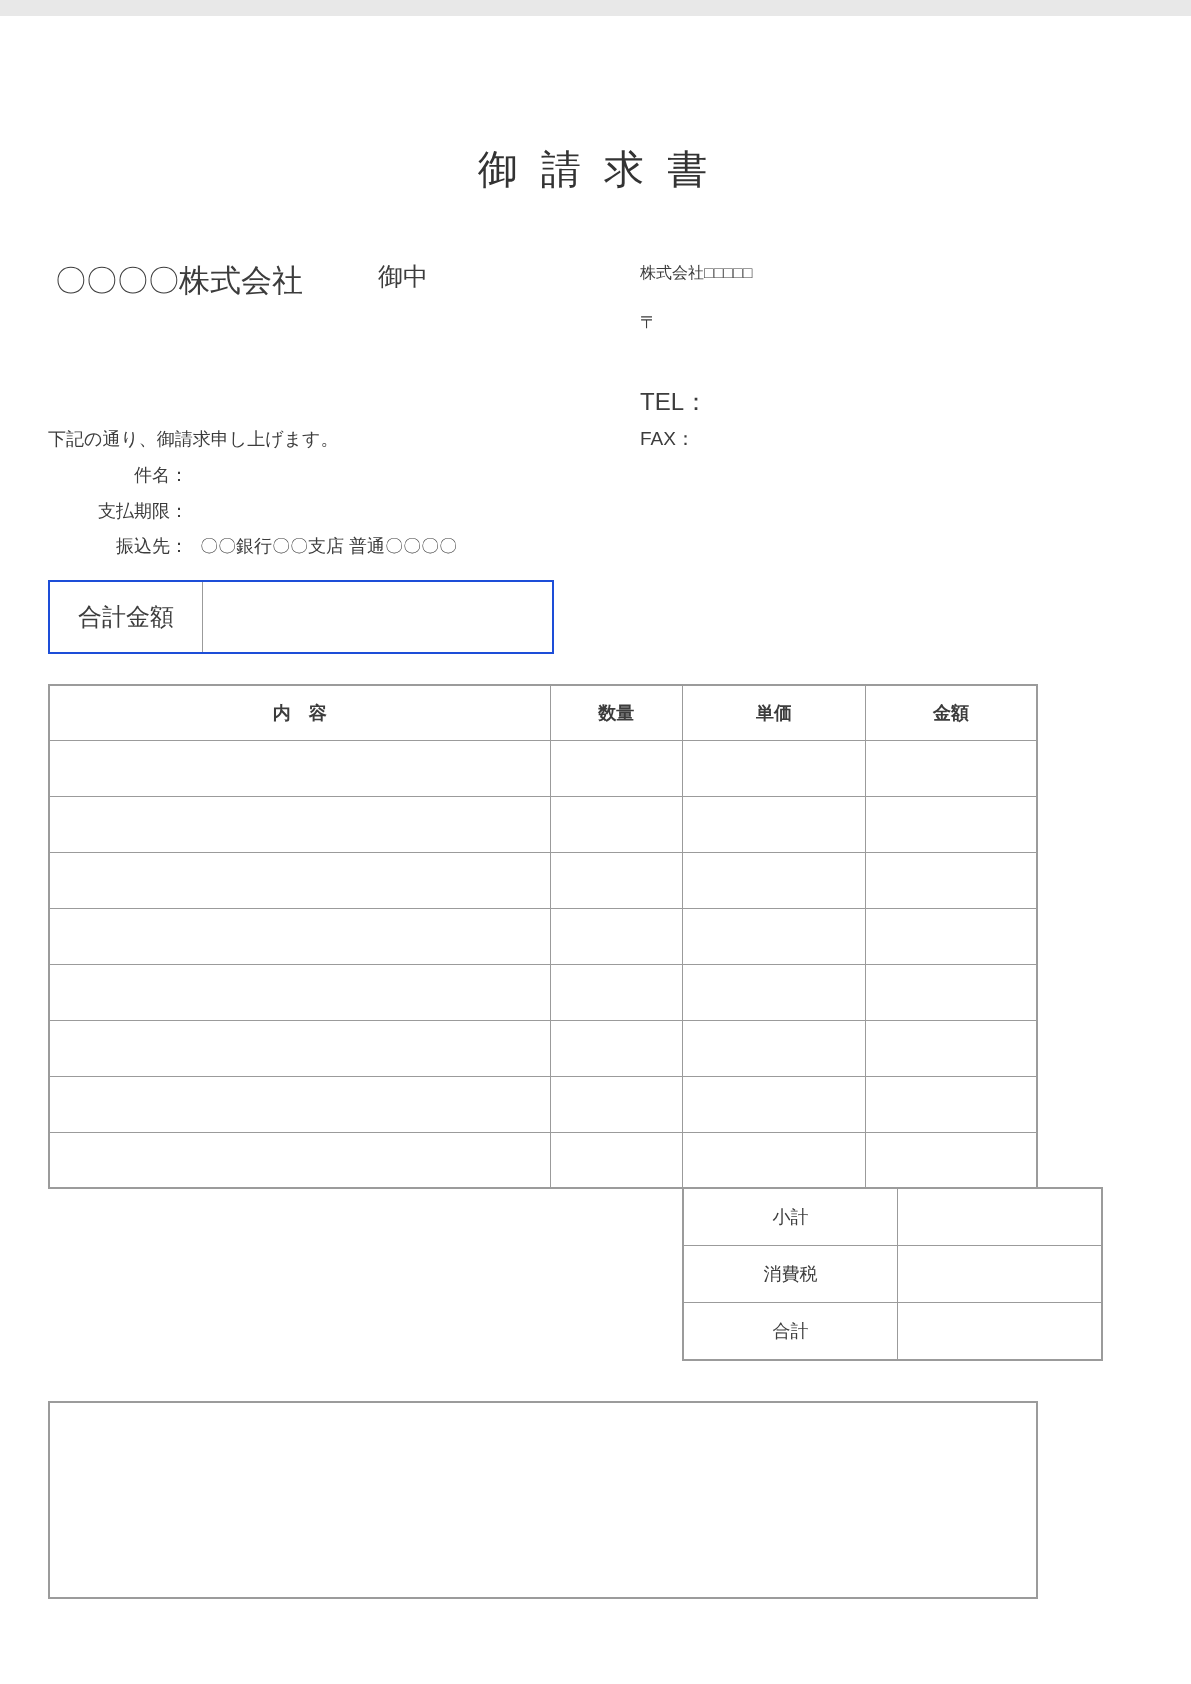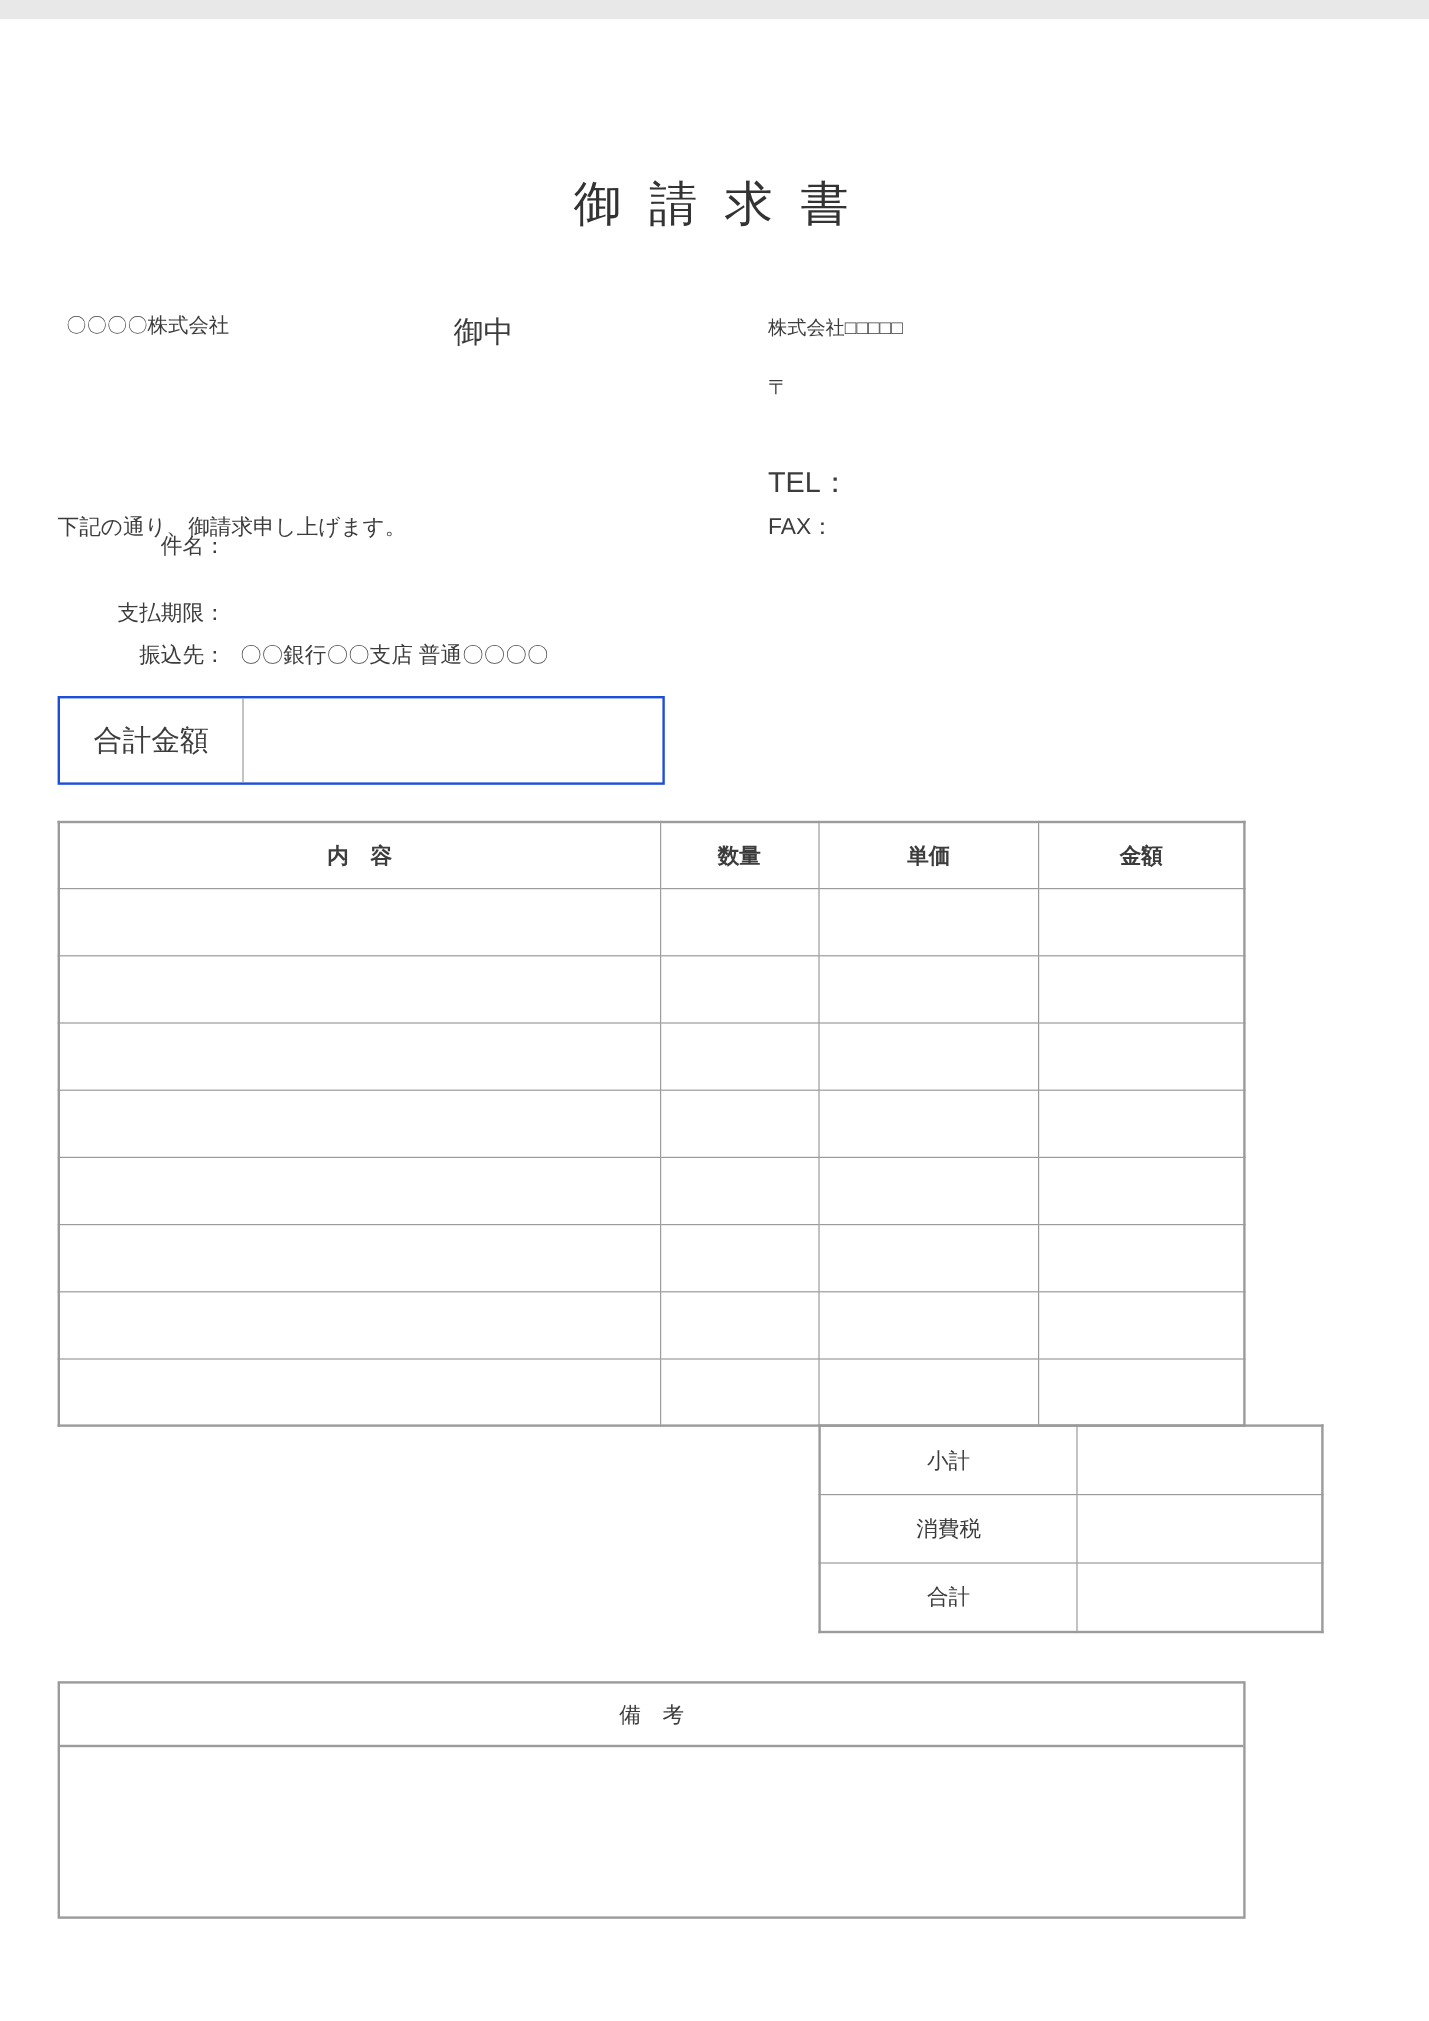--- a/index.html
+++ b/index.html
@@ -16,31 +16,31 @@
 
   
   .title{
     top:126px;left:0;width:100%;
     text-align:center;
     font-size:40px;font-weight:400;
     letter-spacing:6px;color:#333333;
   }
 
   
-  .recipient-name{top:244px;left:55px;font-size:17px;}
+  .recipient-name{top:244px;left:55px;font-size:31px;}
   .recipient-honorific{top:244px;left:378px;font-size:25px;}
   .sender-company{top:247px;left:640px;font-size:16px;}
   .sender-postal{top:295px;left:640px;font-size:17px;}
   .sender-tel{top:370px;left:640px;font-size:24px;}
   .sender-fax{top:410px;left:640px;font-size:19px;}
 
   .intro{top:411px;left:48px;font-size:18px;}
 
   .meta-label{left:48px;width:140px;text-align:right;font-size:18px;}
-  .meta-subject{top:427px;}
+  .meta-subject{top:447px;}
   .meta-due{top:483px;}
   .meta-bank{top:518px;}
   .meta-bank-value{top:518px;left:200px;font-size:18px;}
 
   
   .total-box{
     top:564px;left:48px;width:506px;height:74px;
     border:2px solid #1d4ed8;
     box-sizing:border-box;
     display:flex;
@@ -203,17 +203,16 @@
         <td class="t-value"></td>
       </tr>
       <tr>
         <td class="t-label">合計</td>
         <td class="t-value"></td>
       </tr>
     </tbody>
   </table>
 
   <div class="abs remarks-box">
-    <div class="remarks-header">備　考</div>
     <div class="remarks-body"></div>
   </div>
 
 </div>
 
 </body></html>

